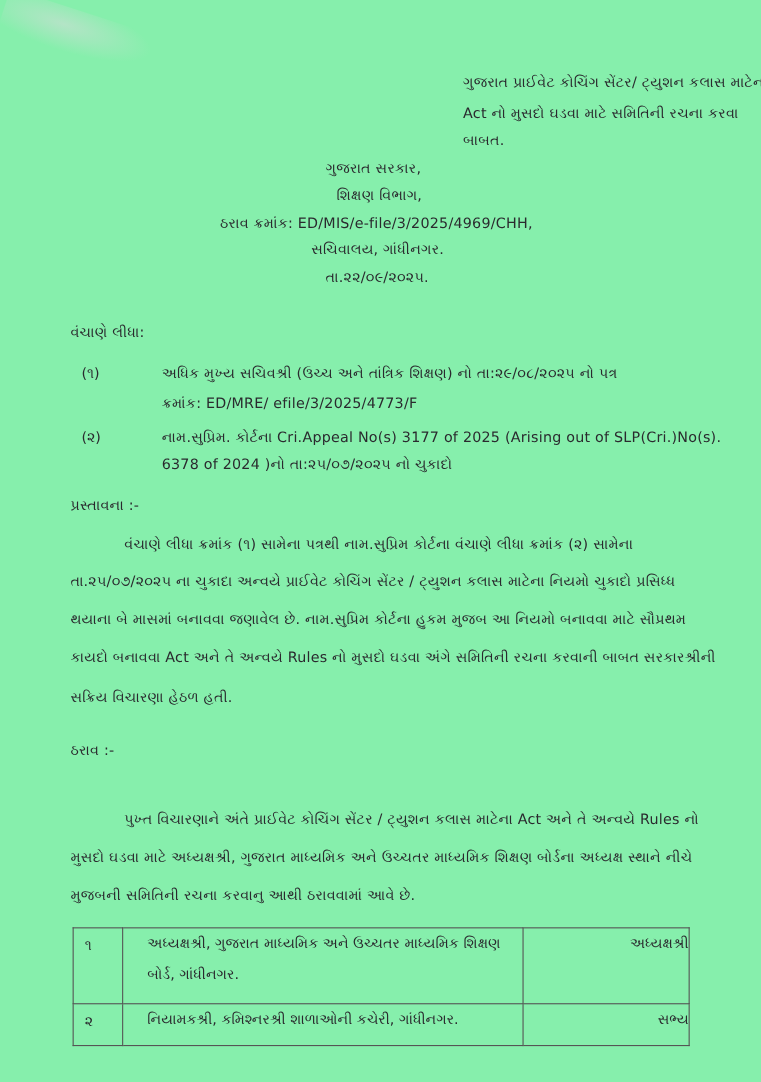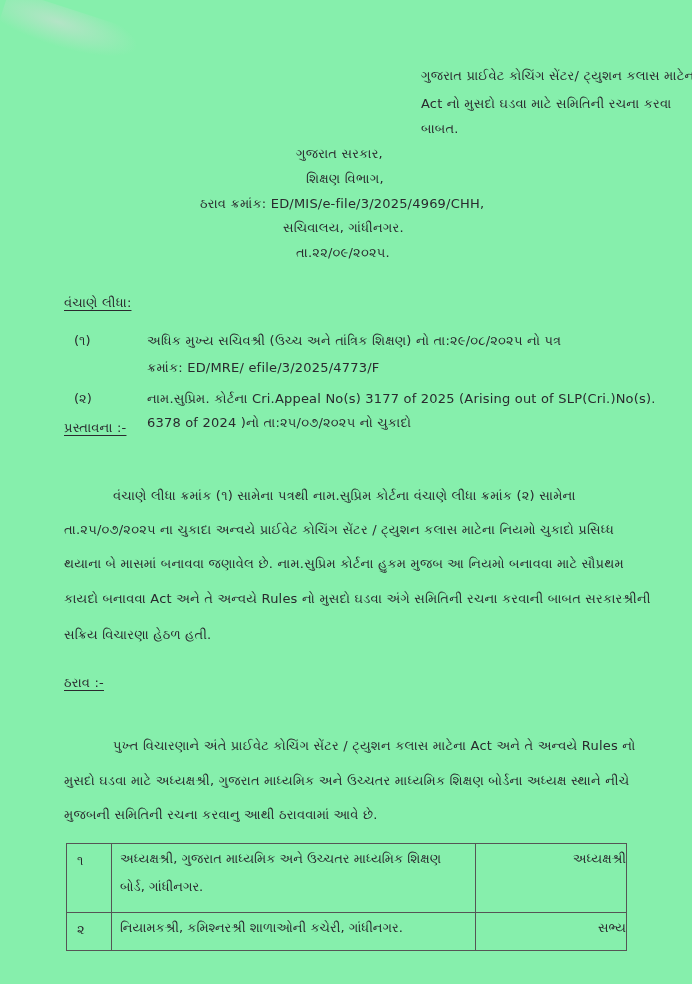--- a/index.html
+++ b/index.html
@@ -28,21 +28,20 @@
       background: radial-gradient(ellipse at 40% 40%, rgba(235,215,230,0.45), rgba(255,255,255,0) 70%);
       transform: rotate(18deg);
     }
     .line {
       position: absolute;
       white-space: nowrap;
       line-height: 18px;
       letter-spacing: 0.2px;
     }
     .underline {
-      text-decoration: underline;
       text-decoration-thickness: 1px;
       text-underline-offset: 3px;
     }
     .num {
       position: absolute;
       white-space: nowrap;
       line-height: 18px;
     }
     table.committee {
       position: absolute;
@@ -52,21 +51,21 @@
       border-collapse: collapse;
       font-size: 13px;
       color: #2a2a2e;
     }
     table.committee td {
       border: 1px solid #555;
       vertical-align: top;
       line-height: 18px;
     }
     td.col-no { width: 45px; padding: 8px 0 0 10px; box-sizing: border-box; }
-    td.col-desc { width: 365px; padding: 6px 8px 0 8px; box-sizing: border-box; }
+    td.col-desc { width: 365px; padding: 6px 8px 0 22px; box-sizing: border-box; }
     td.col-role { width: 151px; text-align: right; padding: 6px 0 0 0; box-sizing: border-box; }
     tr.r1 td { height: 69px; }
     tr.r2 td { height: 38px; }
     .desc-line { display: block; }
     .desc-line + .desc-line { margin-top: 10px; }
   </style>
 </head>
 <body>
 
 <div class="page">
@@ -92,21 +91,21 @@
     <div class="num" style="left:74px; top:332px;">(૧)</div>
     <div class="line" style="left:147px; top:332px;">અધિક મુખ્ય સચિવશ્રી (ઉચ્ચ અને તાંત્રિક શિક્ષણ) નો તા:૨૯/૦૮/૨૦૨૫ નો પત્ર</div>
     <div class="line" style="left:147px; top:359px;">ક્રમાંક:  ED/MRE/ efile/3/2025/4773/F</div>
 
     <div class="num" style="left:74px; top:390px;">(૨)</div>
     <div class="line" style="left:147px; top:390px;text-align:right;">નામ.સુપ્રિમ. કોર્ટના Cri.Appeal No(s) 3177 of 2025 (Arising out of SLP(Cri.)No(s).</div>
     <div class="line" style="left:147px; top:414px;">6378 of 2024 )નો તા:૨૫/૦૭/૨૦૨૫ નો ચુકાદો</div>
   </div>
 
   <div>
-    <div class="line underline" style="left:64px; top:419px;text-align:center;">પ્રસ્તાવના :-</div>
+    <div class="line underline" style="left:64px; top:452px;text-align:center;">પ્રસ્તાવના :-</div>
     <div class="line" style="left:113px; top:487px;">વંચાણે લીધા ક્રમાંક (૧) સામેના પત્રથી નામ.સુપ્રિમ કોર્ટના વંચાણે લીધા ક્રમાંક (૨) સામેના</div>
     <div class="line" style="left:64px; top:521px;text-align:center;">તા.૨૫/૦૭/૨૦૨૫ ના ચુકાદા અન્વયે  પ્રાઈવેટ કોચિંગ સેંટર / ટ્યુશન કલાસ માટેના નિયમો ચુકાદો પ્રસિધ્ધ</div>
     <div class="line" style="left:64px; top:555px;">થયાના બે માસમાં બનાવવા જણાવેલ છે. નામ.સુપ્રિમ કોર્ટના હુકમ મુજબ આ નિયમો બનાવવા માટે સૌપ્રથમ</div>
     <div class="line" style="left:64px; top:590px;">કાયદો બનાવવા Act અને તે અન્વયે Rules નો મુસદો ઘડવા અંગે સમિતિની રચના કરવાની બાબત સરકારશ્રીની</div>
     <div class="line" style="left:64px; top:626px;">સક્રિય વિચારણા હેઠળ હતી.</div>
   </div>
 
   <div>
     <div class="line underline" style="left:64px; top:674px;">ઠરાવ :-</div>
     <div class="line" style="left:113px; top:737px;">પુખ્ત વિચારણાને અંતે પ્રાઈવેટ કોચિંગ  સેંટર / ટ્યુશન કલાસ માટેના Act અને તે અન્વયે Rules નો</div>

